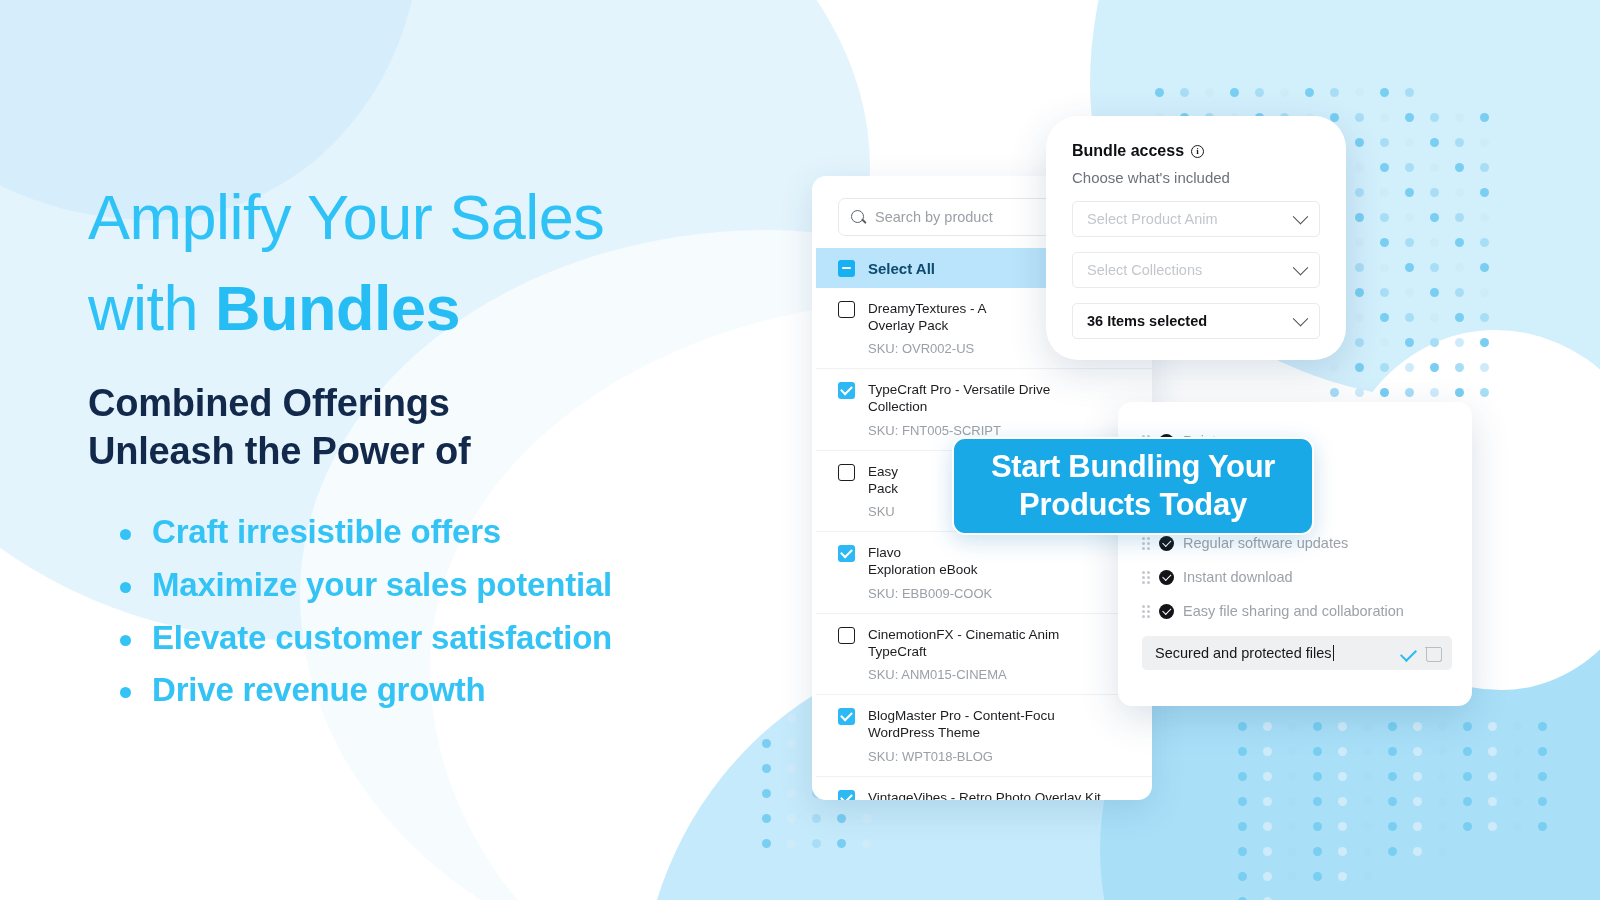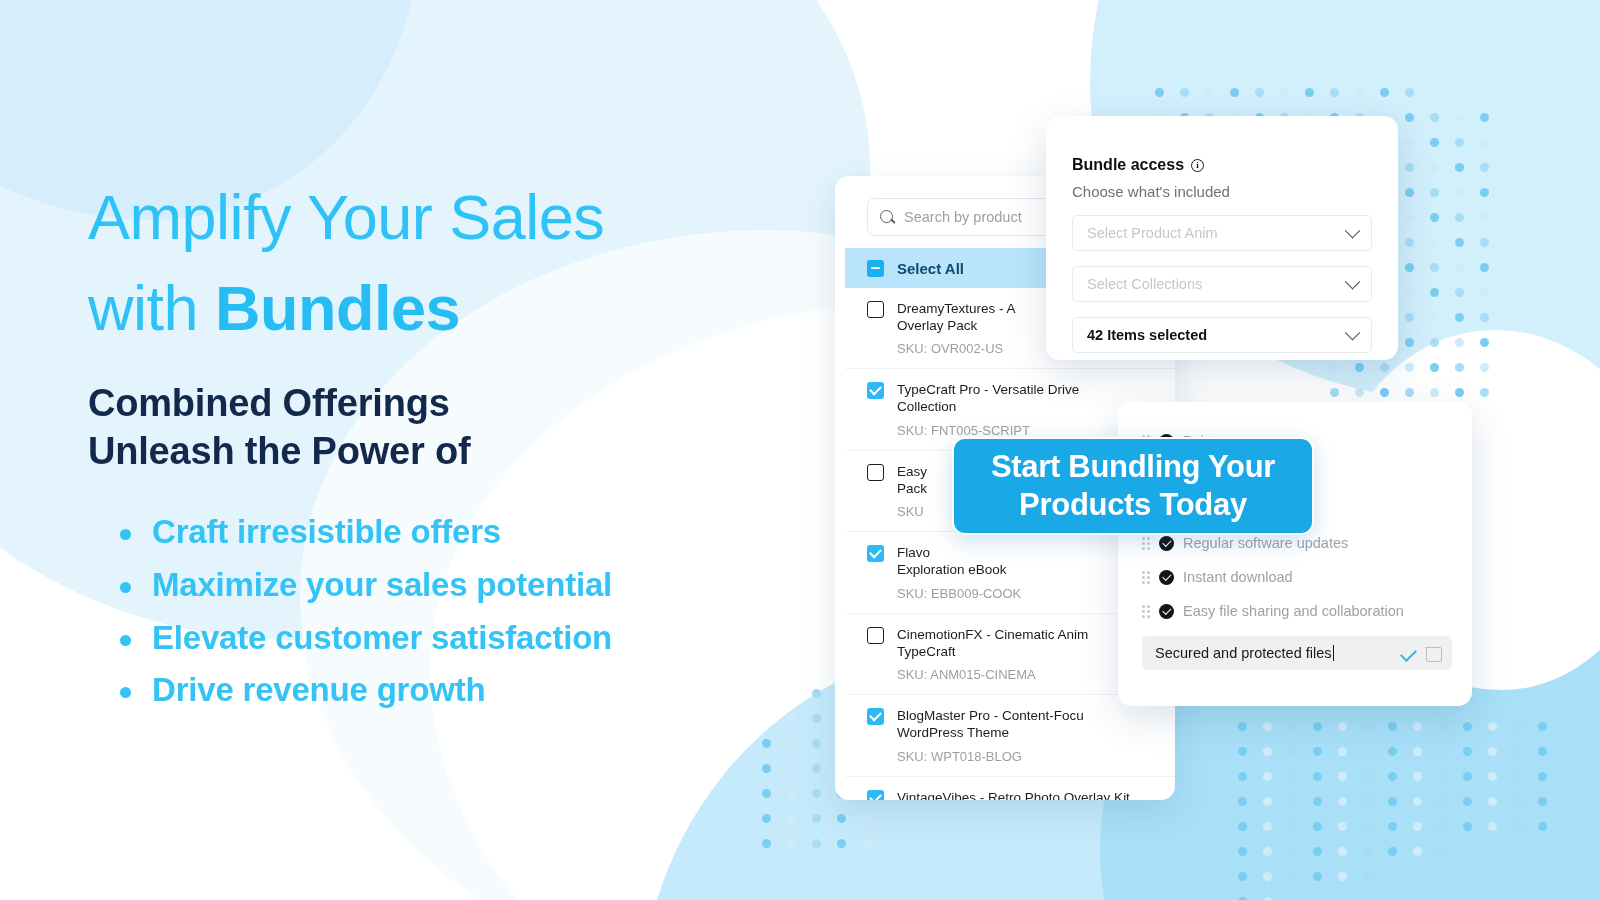--- a/index.html
+++ b/index.html
@@ -113,25 +113,25 @@
     background: #33c3f5;
   }
 
   
   .card {
     position: absolute;
     background: #ffffff;
     border-radius: 14px;
   }
   .product-card {
-    left: 835px; top: 176px;
+    left: 812px; top: 176px;
     width: 340px; height: 624px;
     box-shadow: 0 10px 34px rgba(23,70,110,0.13);
     overflow: hidden;
-    padding: 22px 0 0 10px;
+    padding: 22px 0 0 4px;
   }
   .search-box {
     margin: 0 22px 12px 22px;
     height: 38px;
     border: 1px solid #e6e8eb;
     border-radius: 7px;
     display: flex;
     align-items: center;
     gap: 9px;
     padding: 0 12px;
@@ -188,23 +188,24 @@
   .prow .psku {
     margin-top: 7px;
     font-size: 13px;
     color: #9aa0a6;
     white-space: nowrap;
   }
 
   
   .bundle-card {
     left: 1046px; top: 116px;
-    width: 352px; height: 244px;
+    width: 300px; height: 244px;
     box-shadow: 0 12px 38px rgba(23,70,110,0.16);
-    padding: 40px 26px 0 26px;
+    padding: 26px 26px 0 26px;
+    border-radius: 32px;
   }
   .bundle-title {
     font-size: 16px; font-weight: 700; color: #0d0f12;
     display: flex; align-items: center; gap: 7px;
   }
   .bundle-sub { margin-top: 9px; font-size: 15px; color: #6c7278; }
   .sel {
     margin-top: 15px;
     height: 36px;
     border: 1px solid #e8eaec;
@@ -735,21 +736,21 @@
     <div id="bundle-fields">
         <div class="sel">
           <span class="lbl">Select Product Anim</span>
           <span class="chev"></span>
         </div>
         <div class="sel">
           <span class="lbl">Select Collections</span>
           <span class="chev"></span>
         </div>
         <div class="sel filled">
-          <span class="lbl">42 Items selected</span>
+          <span class="lbl">36 Items selected</span>
           <span class="chev"></span>
         </div>
       </div>
   </div>
 
   <div class="card features-card">
     <div id="feature-rows">
         <div class="frow">
           <span class="grip">
             <i></i>

